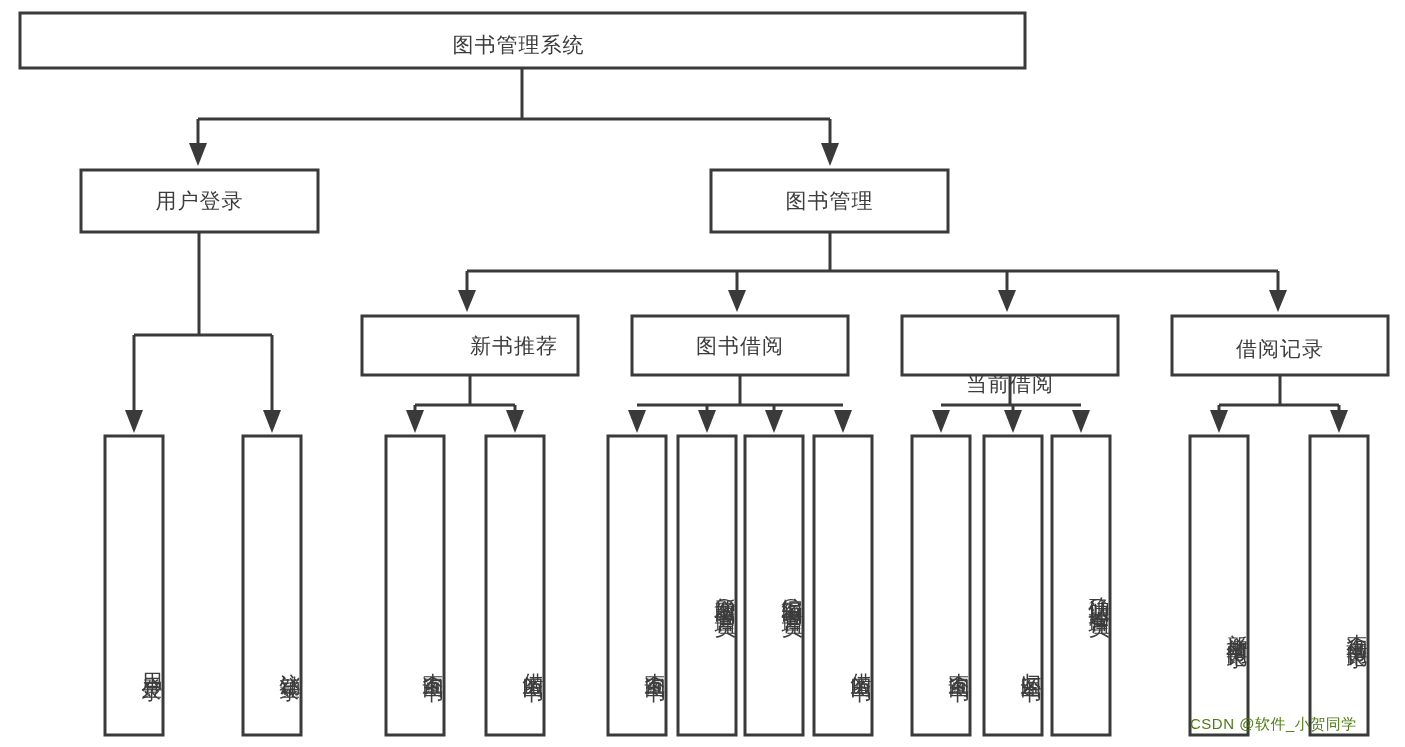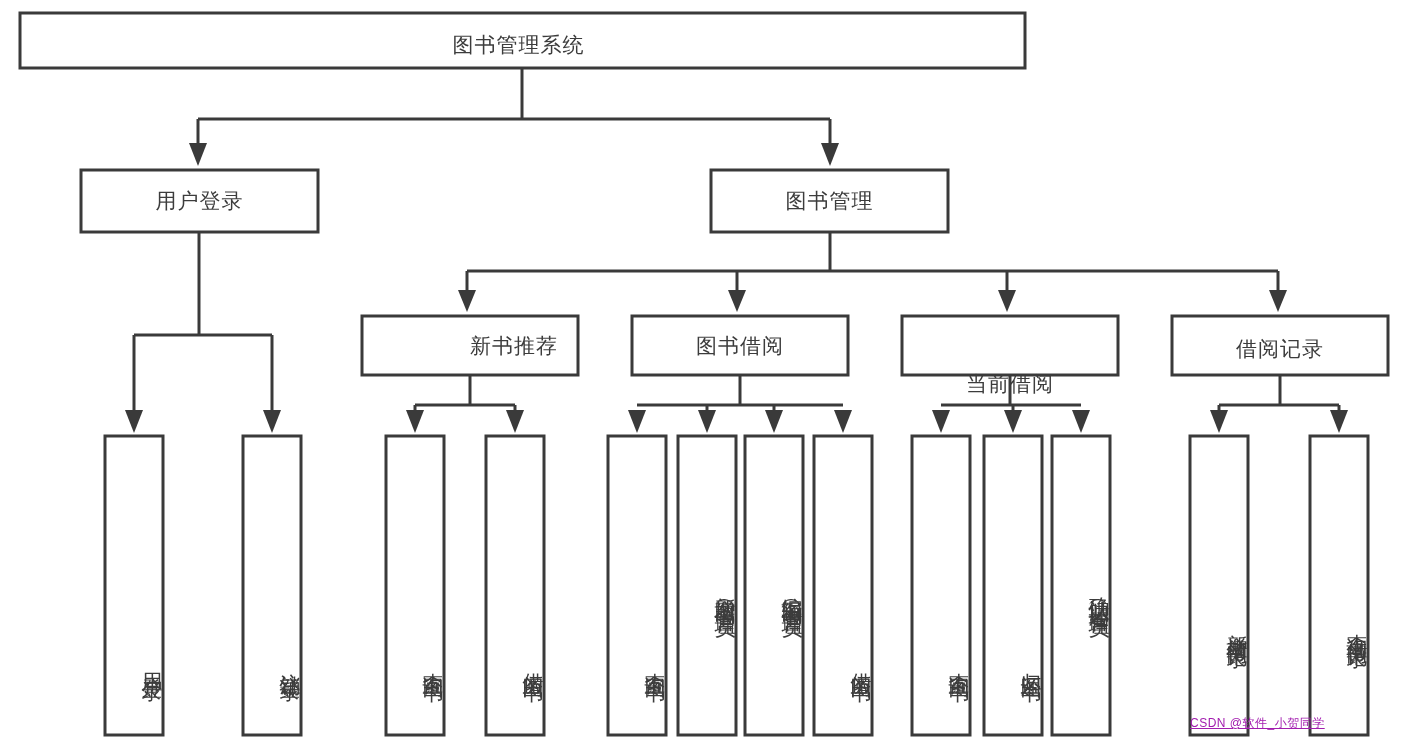--- a/index.html
+++ b/index.html
@@ -61,25 +61,24 @@
     font-size: 21px;
     writing-mode: vertical-rl;
     text-orientation: upright;
     letter-spacing: 3px;
     white-space: nowrap;
     pointer-events: none;
     line-height: 1;
   }
   .watermark {
     position: absolute;
-    color: #a21caf;
-    font-size: 12px;
+    color: #4d7c0f;
+    font-size: 15px;
     white-space: nowrap;
     letter-spacing: 0.5px;
-    text-decoration: underline;
   }
 </style>
 </head>
 <body>
 
 <div id="diagram-root">
 
   <svg class="diagram-svg" viewBox="0 0 1405 747">
 
     <g>

